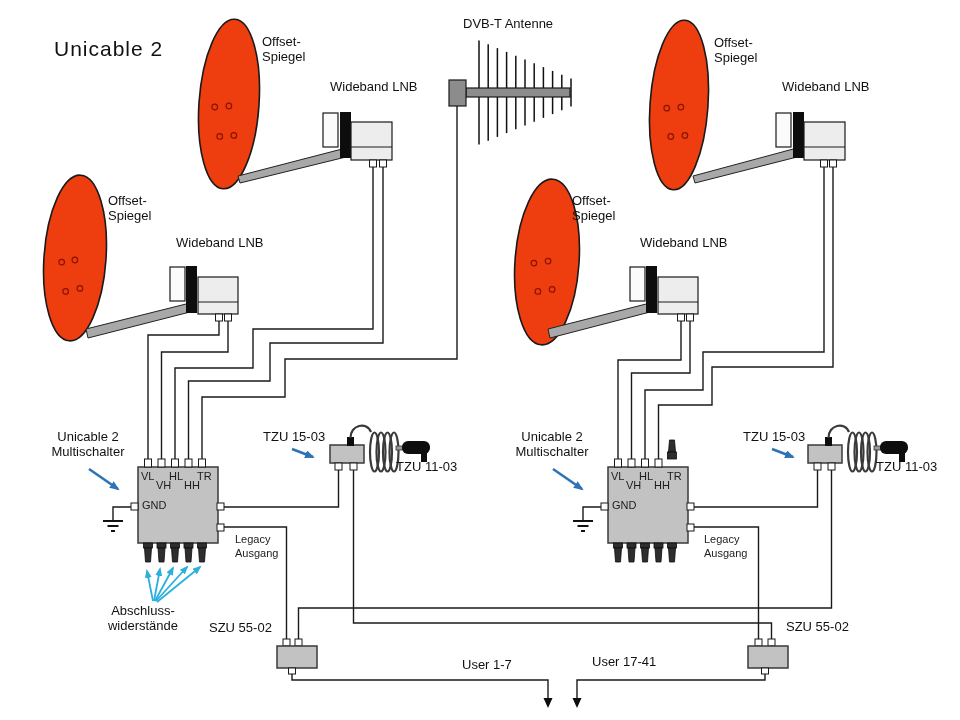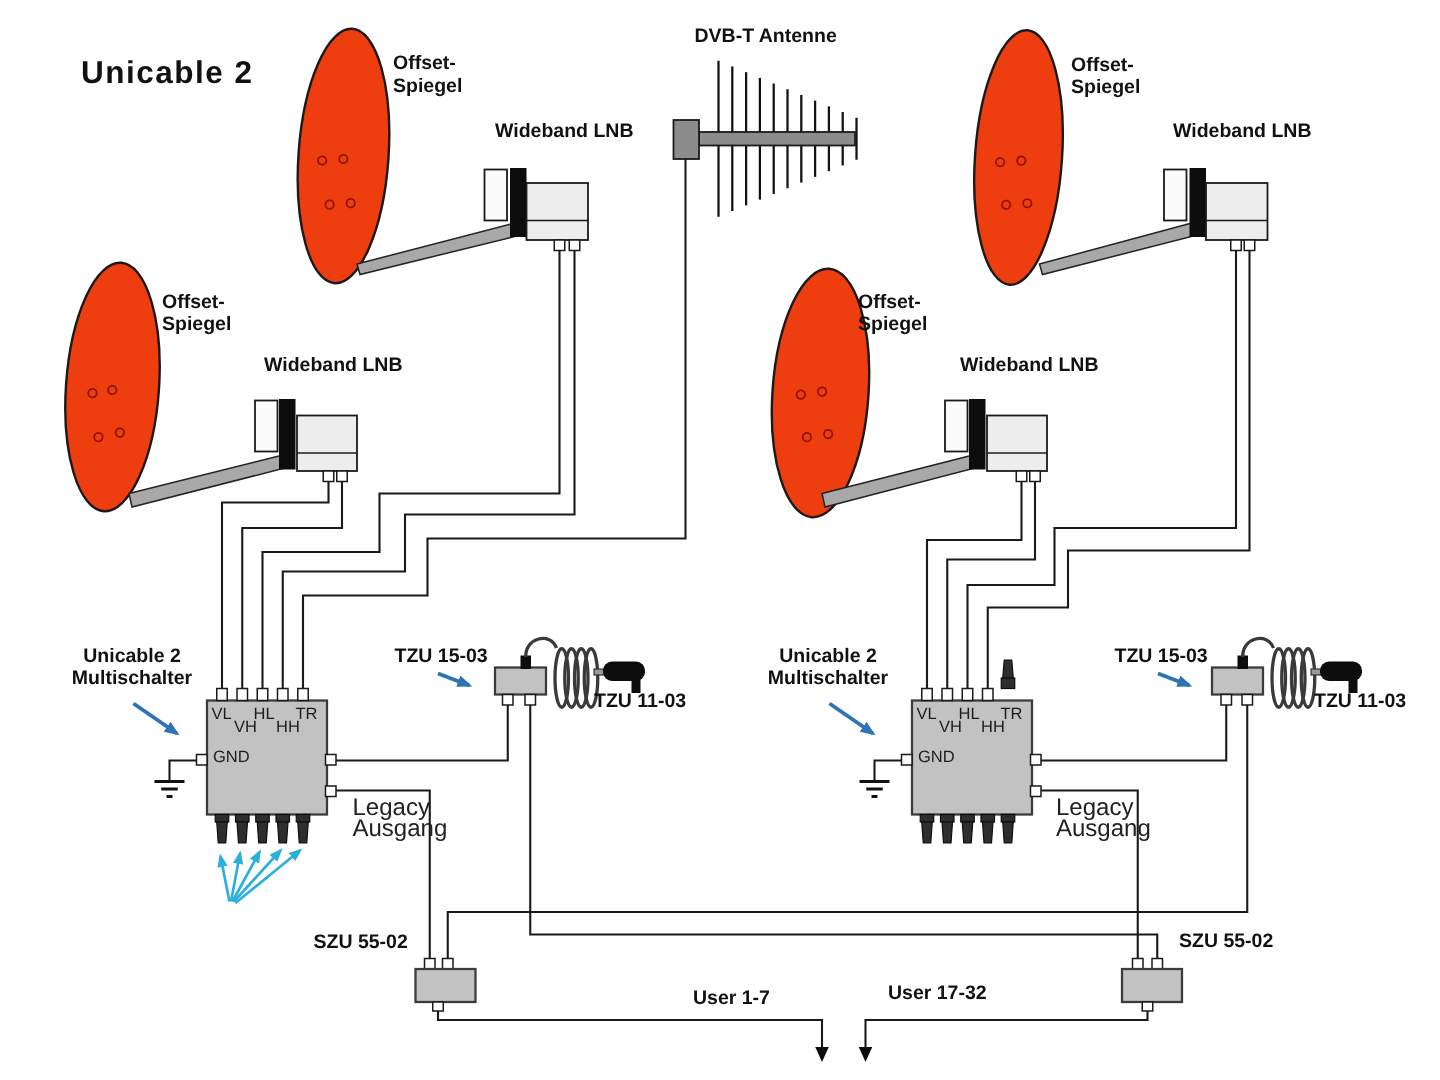--- a/index.html
+++ b/index.html
@@ -17,23 +17,23 @@
   .bar{fill:#0d0d0d;}
   .metal{fill:var(--metal-gray);stroke:#1a1a1a;stroke-width:1.2;}
   .elem{stroke:#111;stroke-width:1.5;}
   .term{fill:var(--terminator);stroke:#0d0d0d;stroke-width:0.8;}
   .coil{fill:none;stroke:#3a3a3a;stroke-width:2.2;}
   .blk{fill:#0d0d0d;}
   .graystub{fill:#999;stroke:#333;stroke-width:0.8;}
   .gnd{stroke:#111;stroke-width:2;}
   .blue-arrow{fill:none;stroke:var(--arrow-blue);stroke-width:2.6;}
   .cyan-arrow{fill:none;stroke:var(--arrow-cyan);stroke-width:1.8;}
-  .lbl{position:absolute;font-weight:700;font-size:13px;color:#111;
+  .lbl{position:absolute;font-weight:400;font-size:13px;color:#111;
        white-space:pre-line;line-height:15px;}
-  .lbl.reg{font-weight:400;font-size:16px;color:#222;line-height:14px;}
+  .lbl.reg{font-weight:400;font-size:11px;color:#222;line-height:14px;}
   .lbl.small{font-weight:400;font-size:11px;color:#1c1c1c;line-height:12px;}
   .lbl.center{text-align:center;}
   .lbl.title{font-size:21px;letter-spacing:1px;}
 </style>
 </head>
 <body>
 
 <div class="stage">
 <svg width="960" height="720" viewBox="0 0 960 720">
   <defs>
@@ -320,26 +320,28 @@
 <div class="lbl" style="left:263px;top:429px">TZU  15-03</div>
 <div class="lbl" style="left:743px;top:429px">TZU  15-03</div>
 <div class="lbl" style="left:396px;top:459px">TZU  11-03</div>
 <div class="lbl" style="left:876px;top:459px">TZU  11-03</div>
 
 <div class="lbl reg" style="left:235px;top:532px">Legacy
 Ausgang</div>
 <div class="lbl reg" style="left:704px;top:532px">Legacy
 Ausgang</div>
 
+<div class="lbl center" style="left:88px;top:603px;width:110px">Abschluss-
+widerstände</div>
 
 <div class="lbl" style="left:209px;top:620px">SZU 55-02</div>
 <div class="lbl" style="left:786px;top:619px">SZU 55-02</div>
 
 <div class="lbl" style="left:462px;top:657px">User 1-7</div>
-<div class="lbl" style="left:592px;top:654px">User 17-32</div>
+<div class="lbl" style="left:592px;top:654px">User 17-41</div>
 
 <div class="lbl small" style="left:141px;top:470px">VL</div>
 <div class="lbl small" style="left:156px;top:479px">VH</div>
 <div class="lbl small" style="left:169px;top:470px">HL</div>
 <div class="lbl small" style="left:184px;top:479px">HH</div>
 <div class="lbl small" style="left:197px;top:470px">TR</div>
 <div class="lbl small" style="left:142px;top:499px">GND</div>
 
 <div class="lbl small" style="left:611px;top:470px">VL</div>
 <div class="lbl small" style="left:626px;top:479px">VH</div>

